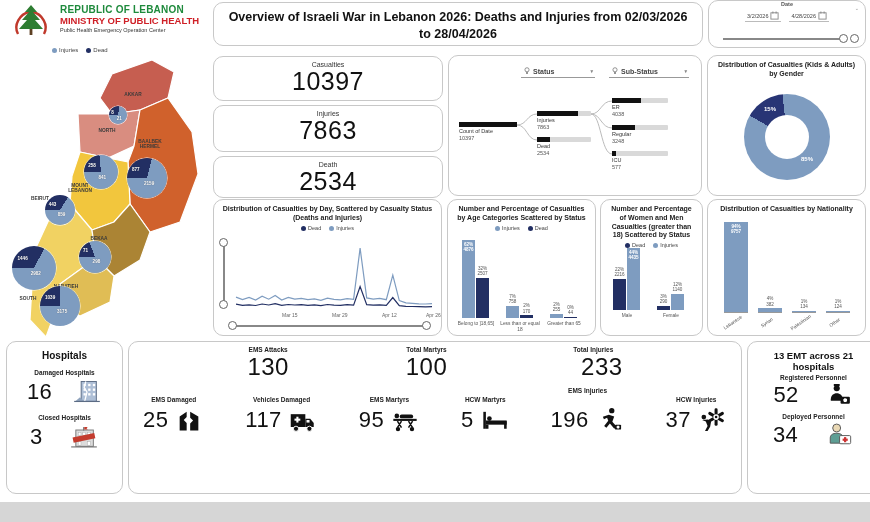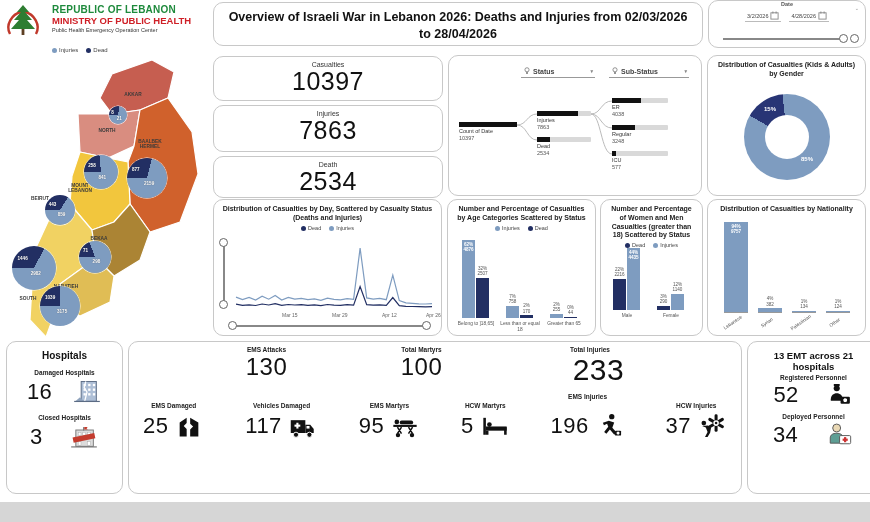--- a/index.html
+++ b/index.html
@@ -1,21 +1,21 @@
 <!DOCTYPE html>
 <html><head>
 <meta charset="utf-8">
 <style>
   html,body{margin:0;padding:0;background:#d6d6d6;font-family:"Liberation Sans",sans-serif;}
   .board{position:relative;width:870px;height:502px;background:#ffffff;overflow:hidden;}
   .footer-strip{position:absolute;top:502px;left:0;width:870px;height:20px;background:#d6d6d6;}
   .panel{position:absolute;background:#fff;border:1px solid #c8c8c8;border-radius:10px;box-sizing:border-box;}
   .ptitle{font-size:7px;font-weight:bold;color:#222;text-align:center;padding:5px 6px 0 6px;line-height:1.25;}
   
-  .hdr{position:absolute;left:2px;top:2px;width:200px;}
+  .hdr{position:absolute;left:10px;top:2px;width:200px;}
   .hdr-txt{position:absolute;left:50px;top:2px;width:150px;}
   .hl1{font-size:10px;font-weight:bold;color:#1e8a3c;letter-spacing:.2px;}
   .hl2{font-size:9.5px;font-weight:bold;color:#cf2027;}
   .hl3{font-size:5.5px;color:#333;margin-top:1px;}
   .maplegend{position:absolute;left:52px;top:47px;font-size:6px;color:#444;display:flex;gap:8px;align-items:center;}
   .dot{display:inline-block;width:5px;height:5px;border-radius:50%;margin-right:2px;vertical-align:middle;}
   
   .kpi{left:213px;width:230px;}
   .kpi .klabel{font-size:7px;color:#333;text-align:center;padding-top:4px;}
   .kpi .kvalue{font-size:25px;color:#111;text-align:center;line-height:1;margin-top:1px;letter-spacing:.5px;}
@@ -409,21 +409,21 @@
         <div style="text-align: center;">
           <div class="stat-label">EMS Attacks</div>
           <div class="big-num" style="font-size: 24px;">130</div>
         </div>
         <div style="text-align: center;">
           <div class="stat-label">Total Martyrs</div>
           <div class="big-num" style="font-size: 24px;">100</div>
         </div>
         <div style="text-align: center;">
           <div class="stat-label">Total Injuries</div>
-          <div class="big-num" style="font-size: 30px; margin-left: 17px;">233</div>
+          <div class="big-num" style="font-size: 24px; margin-left: 17px;">233</div>
         </div>
       </div>
     <div id="attacks-stats" style="display:flex;justify-content:space-between;align-items:flex-end;padding:6px 14px 0 14px;gap:27px;">
         <div style="text-align: center;">
           <div class="stat-label">EMS Damaged</div>
           <div style="display: flex; align-items: center; gap: 6px; justify-content: center; margin-top: 3px;">
             <span class="big-num">25</span>
             <svg width="30" height="28" viewBox="0 0 24 24">
               <path d="M4 21V9l6-4v4.5L7.5 12l2.5 2.5V21H4z" fill="#111"></path>
               <path d="M13 21v-6l2.5-2.5L13 10V5l7 4v12h-7z" fill="#111"></path>

